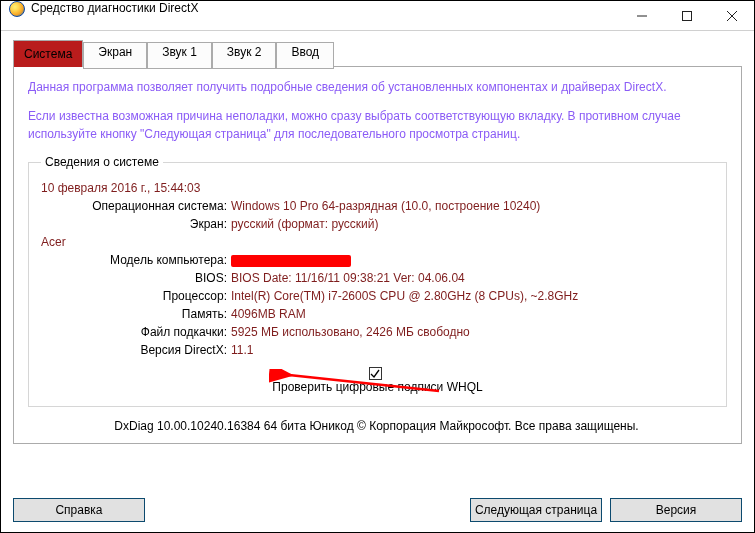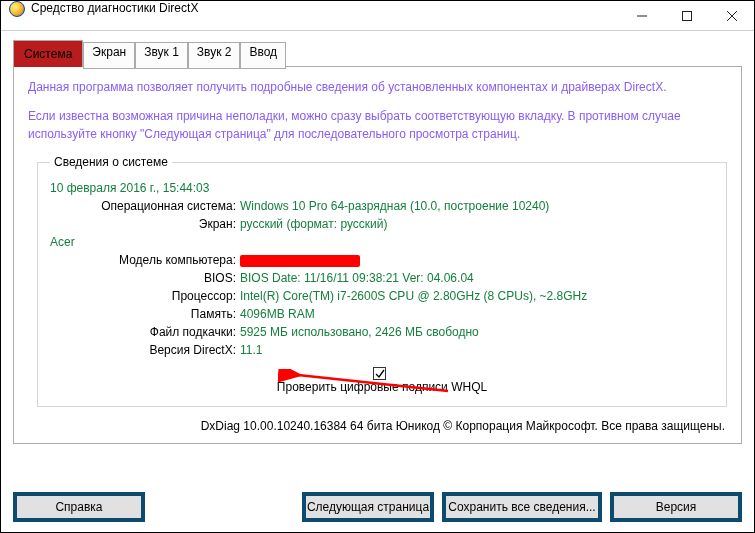--- a/index.html
+++ b/index.html
@@ -51,54 +51,54 @@
     padding: 6px 10px;
     margin-right: 0px;
     font-size: 12px;
     position: relative;
     z-index: 1;
   }
   .tab.inactive {
     border-bottom: 1px solid #ababab;
     background: #fcfcfc;
     top: 2px;
-    padding: 2px 8px;
+    padding: 2px 14px;
     z-index: 0;
   }
   .tabpanel {
     border: 1px solid #ababab;
     background: #fff;
     padding: 12px 14px 10px 14px;
   }
   .intro { line-height: 1.45; color: #8b5cf6; margin-bottom: 8px; max-width: 710px;}
   .intro p { margin: 0 0 12px 0; }
   fieldset.group {
     border: 1px solid #d6d6d6;
-    margin: 4px 0 8px 9px;
+    margin: 4px 0 8px 0;
     padding: 10px 12px 12px 12px;
     position: relative;
   }
   fieldset.group legend {
     padding: 0 4px;
     font-size: 12px;
     color: #000;
   }
   .row {
     display: flex;
     line-height: 18px;
   }
   .row .label {
     width: 190px;
     text-align: right;
     color: #000;
     padding-right: 4px;
   }
   .row .value {
     flex: 1;
-    color: #15803d;
+    color: #7f1d1d;
     position: relative;
   }
   .redact {
     display: inline-block;
     background: #ff0000;
     height: 12px;
     vertical-align: middle;
     border-radius: 2px;
   }
   .checkboxrow {
@@ -110,34 +110,34 @@
   .checkboxrow .cb {
     width: 13px; height: 13px;
     border: 1px solid #333;
     display: inline-flex;
     align-items: center; justify-content: center;
     margin-right: 5px;
     font-size: 10px;
     line-height: 1;
   }
   .footer-status {
-    text-align: right;
+    text-align: center;
     font-size: 12px;
     color: #000;
     padding: 4px 2px 0 0;
   }
   .buttonbar {
     position: absolute;
     left: 12px; right: 12px; bottom: 10px;
     display: flex;
     gap: 8px;
     align-items: center;
   }
   .btn {
-    border: 4px solid #0c4a6e;
+    border: 1px solid #0c4a6e;
     background: #e1e1e1;
     padding: 4px 0;
     min-width: 132px;
     text-align: center;
     font-size: 12px;
     color: #000;
   }
   .arrow {
     position: absolute;
     pointer-events: none;
@@ -245,15 +245,14 @@
     </fieldset>
 
     <div class="footer-status">DxDiag 10.00.10240.16384 64 бита Юникод © Корпорация Майкрософт. Все права защищены.</div>
   </div>
 </div>
 
 <div class="buttonbar">
   <div class="btn">Справка</div>
   <div style="flex:1"></div>
   <div class="btn">Следующая страница</div>
-  <div class="btn" style="min-width:160px">Сохранить все сведения...</div>
   <div class="btn">Версия</div>
 </div>
 
 </body></html>

